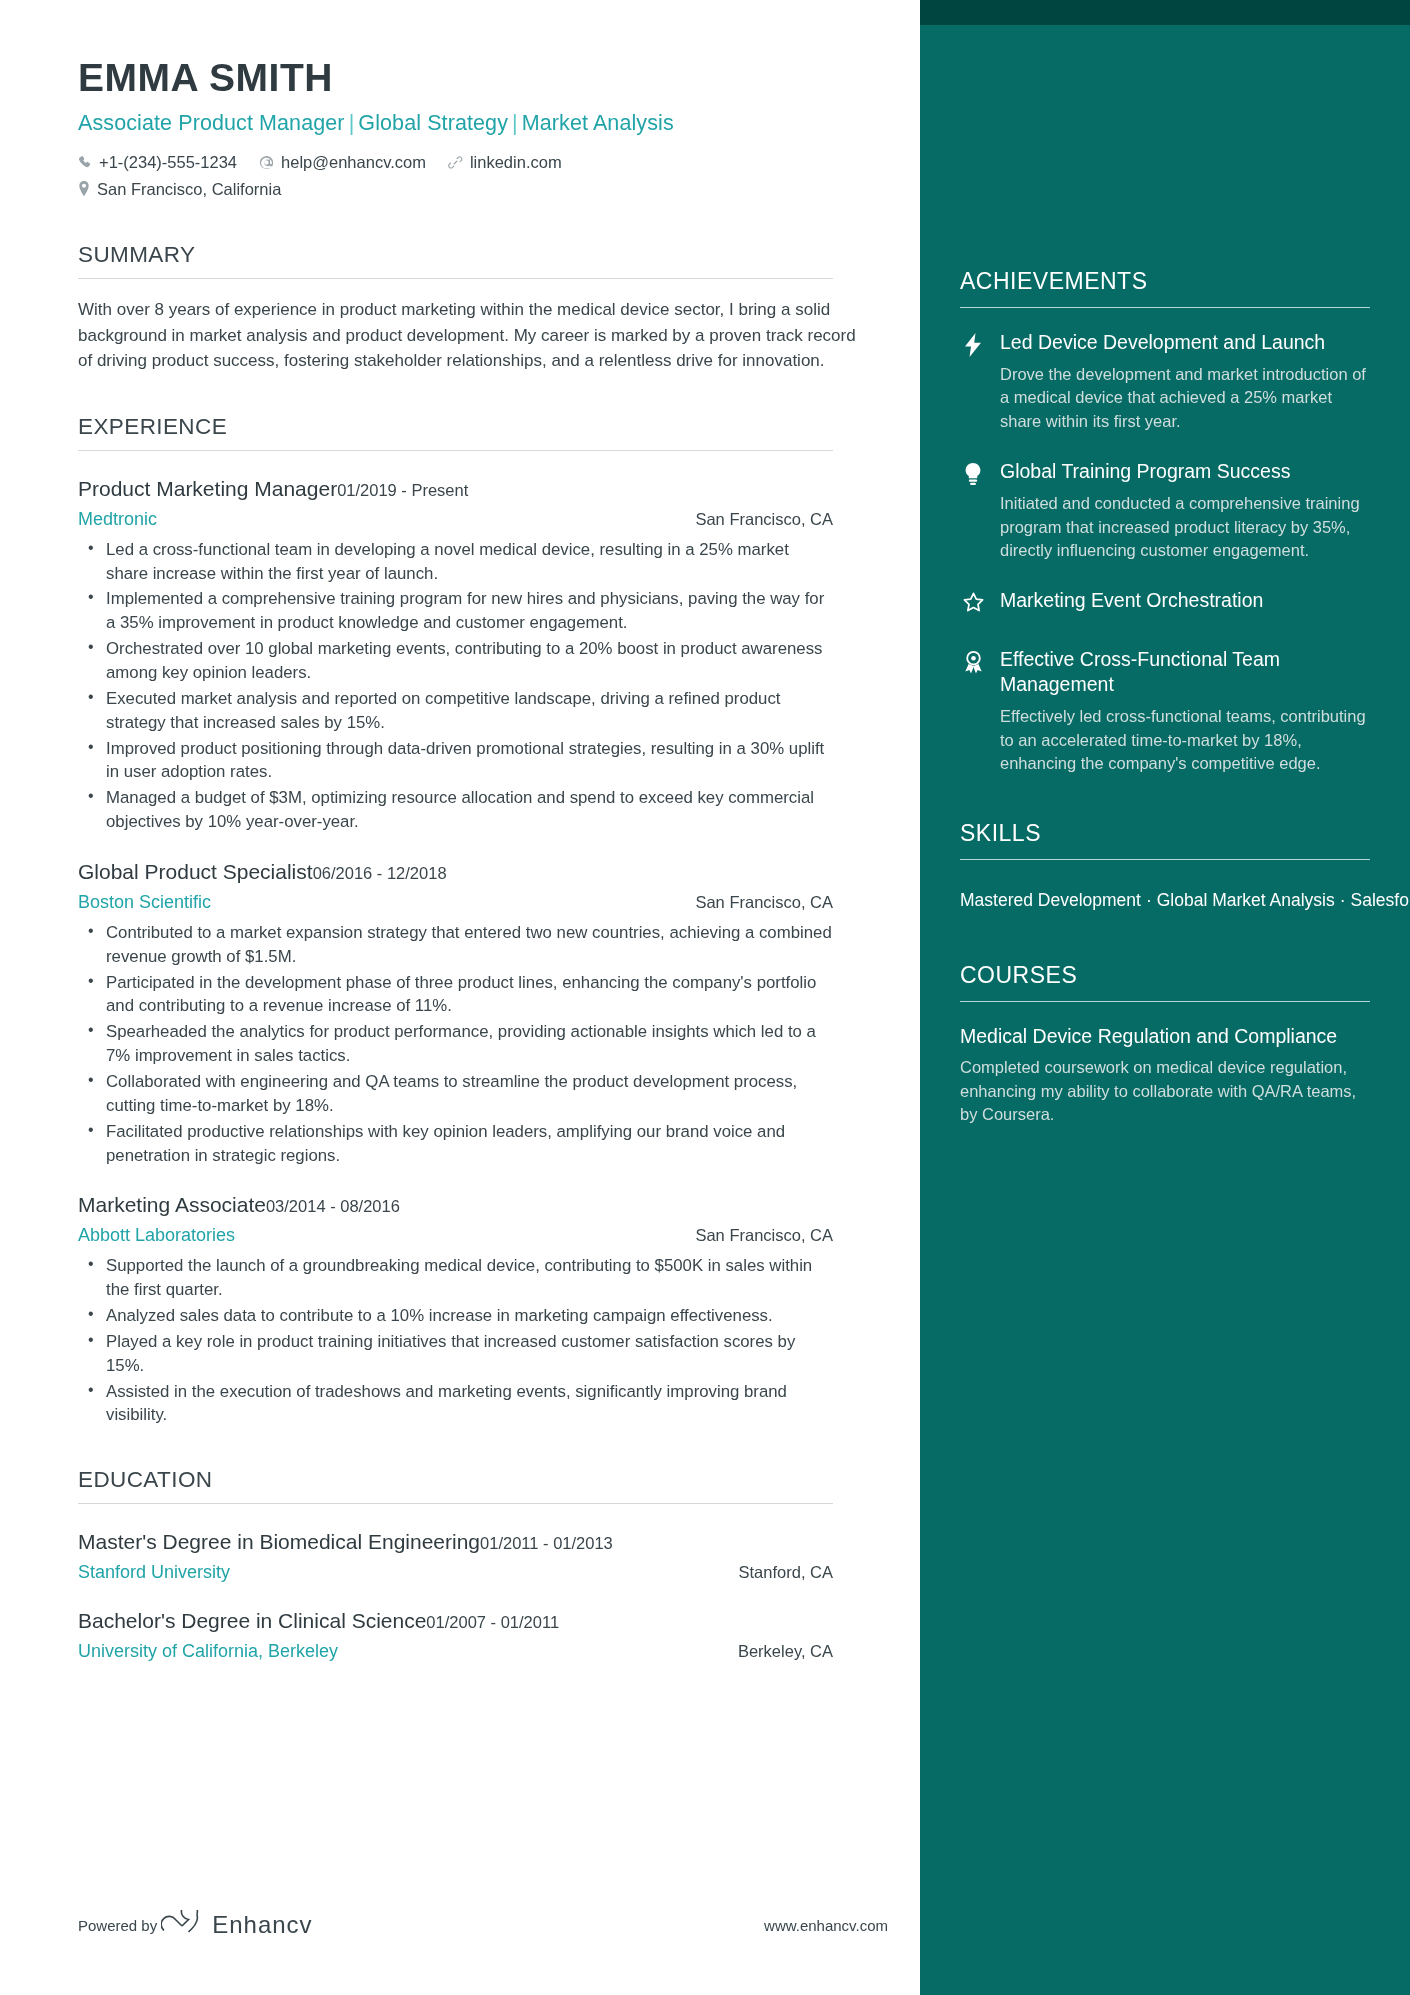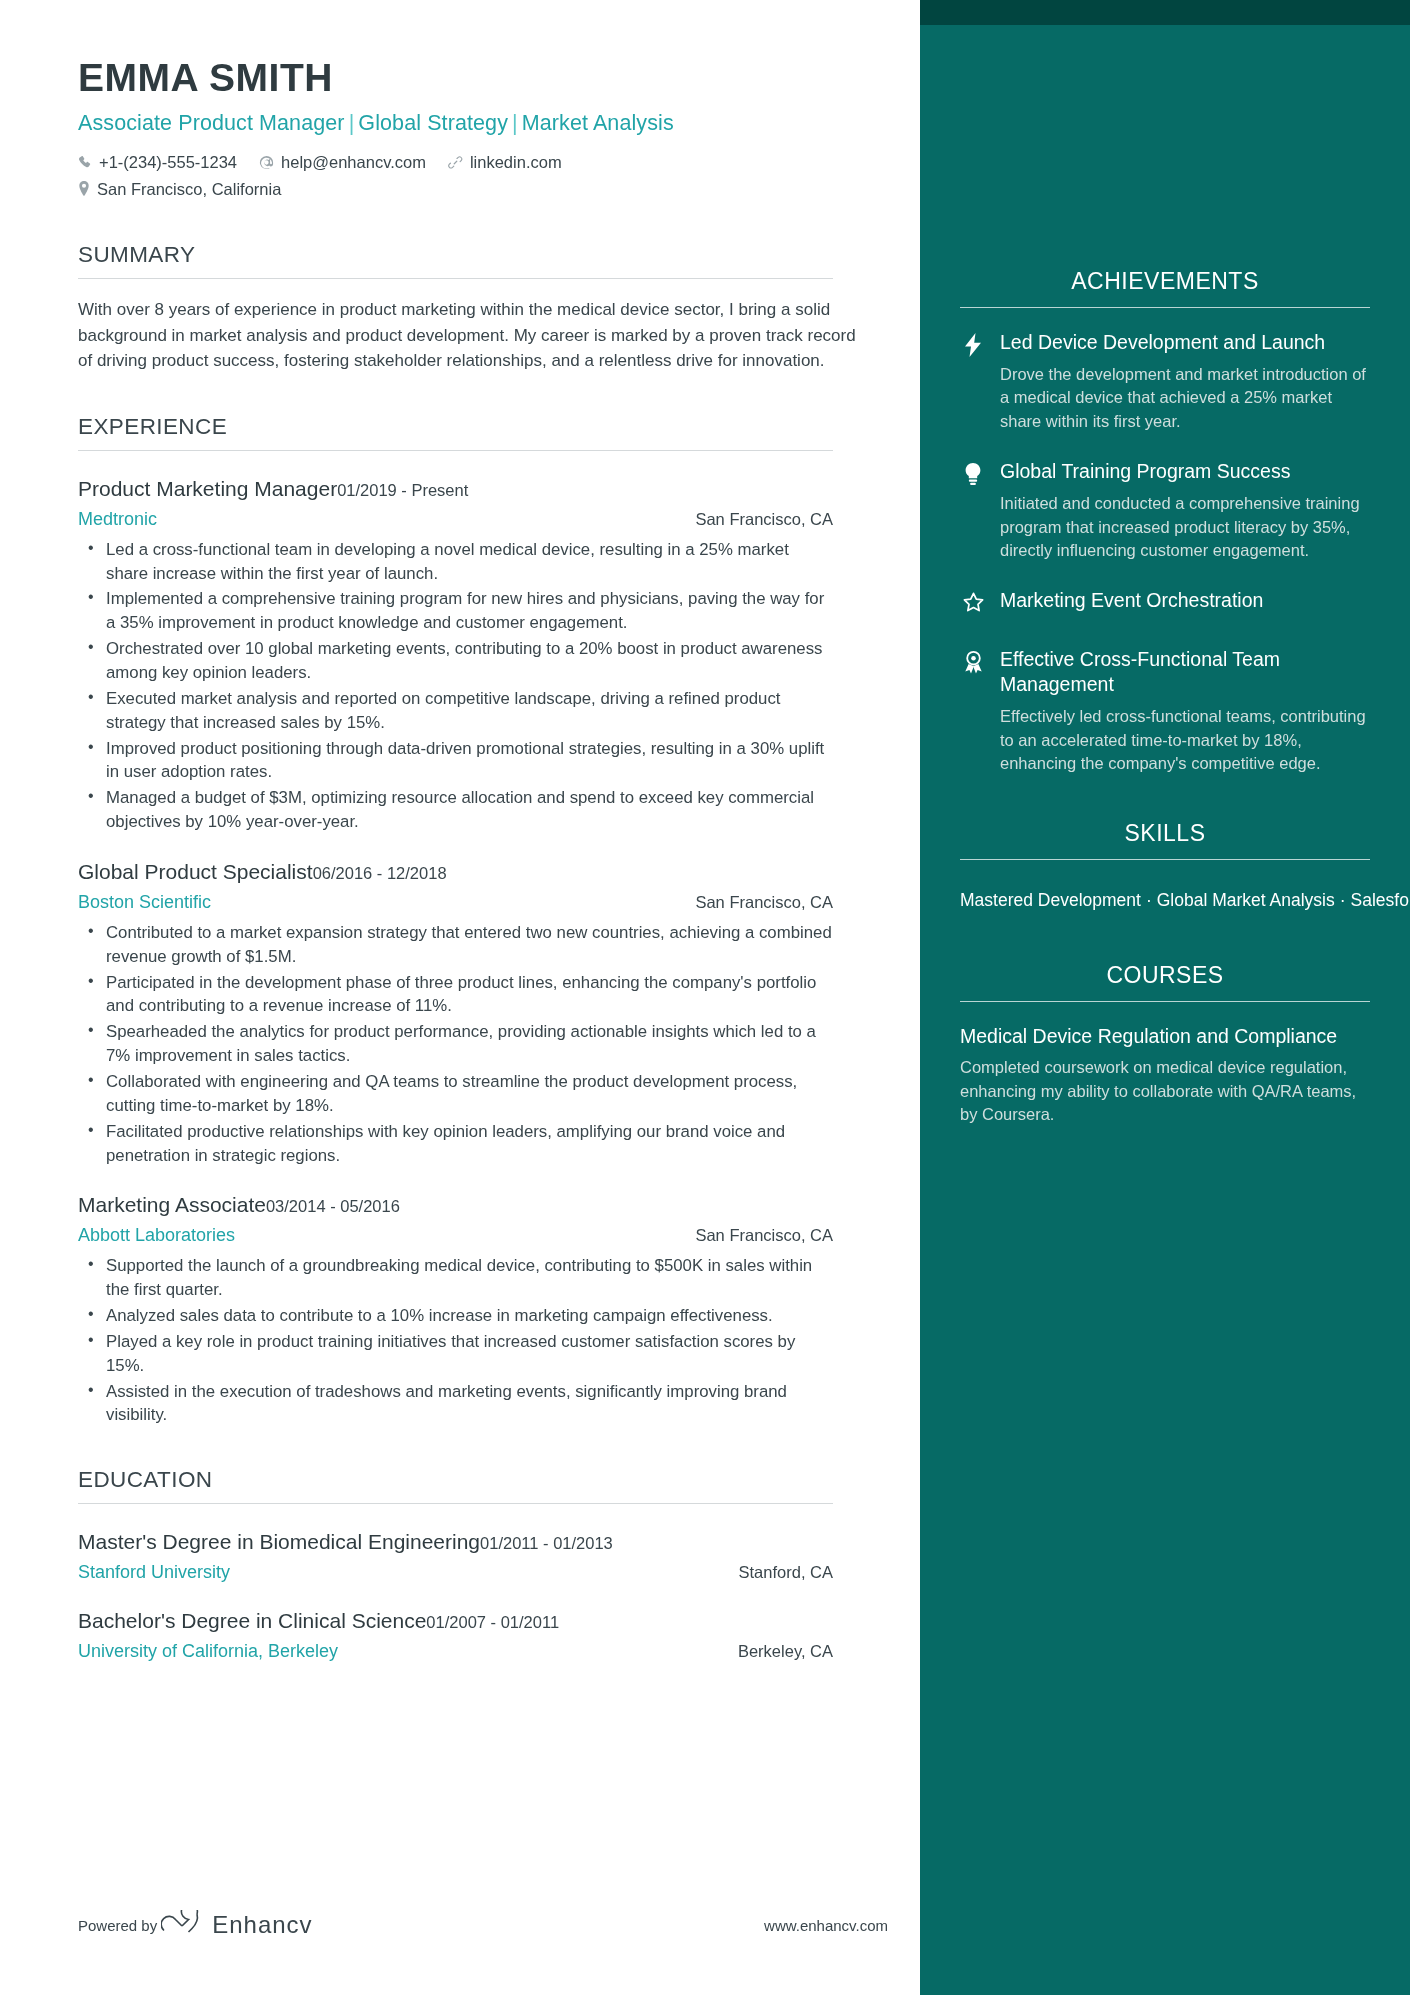--- a/index.html
+++ b/index.html
@@ -36,21 +36,20 @@
   }
   .sidebar-inner { position: relative; padding-top: 268px; }
 
   .side-section { margin-bottom: 44px; }
   .side-section-title {
     color: #ffffff;
     font-size: 23px;
     font-weight: 400;
     letter-spacing: 0.5px;
     padding-bottom: 12px;
-    text-align: center;
   }
   .side-rule {
     height: 1px;
     background: rgba(255,255,255,0.72);
     margin-bottom: 22px;
   }
 
   
   .ach {
     display: flex;
@@ -398,21 +397,21 @@
               <li>Contributed to a market expansion strategy that entered two new countries, achieving a combined revenue growth of $1.5M.</li>
               <li>Participated in the development phase of three product lines, enhancing the company's portfolio and contributing to a revenue increase of 11%.</li>
               <li>Spearheaded the analytics for product performance, providing actionable insights which led to a 7% improvement in sales tactics.</li>
               <li>Collaborated with engineering and QA teams to streamline the product development process, cutting time-to-market by 18%.</li>
               <li>Facilitated productive relationships with key opinion leaders, amplifying our brand voice and penetration in strategic regions.</li>
             </ul>
           </div>
           <div class="entry">
             <div class="entry-row">
               <div class="entry-title">Marketing Associate</div>
-              <div class="entry-date">03/2014 - 05/2016</div>
+              <div class="entry-date">03/2014 - 08/2016</div>
             </div>
             <div class="entry-row2">
               <div class="entry-org">Abbott Laboratories</div>
               <div class="entry-loc">San Francisco, CA</div>
             </div>
             <ul class="bullets">
               <li>Supported the launch of a groundbreaking medical device, contributing to $500K in sales within the first quarter.</li>
               <li>Analyzed sales data to contribute to a 10% increase in marketing campaign effectiveness.</li>
               <li>Played a key role in product training initiatives that increased customer satisfaction scores by 15%.</li>
               <li>Assisted in the execution of tradeshows and marketing events, significantly improving brand visibility.</li>

